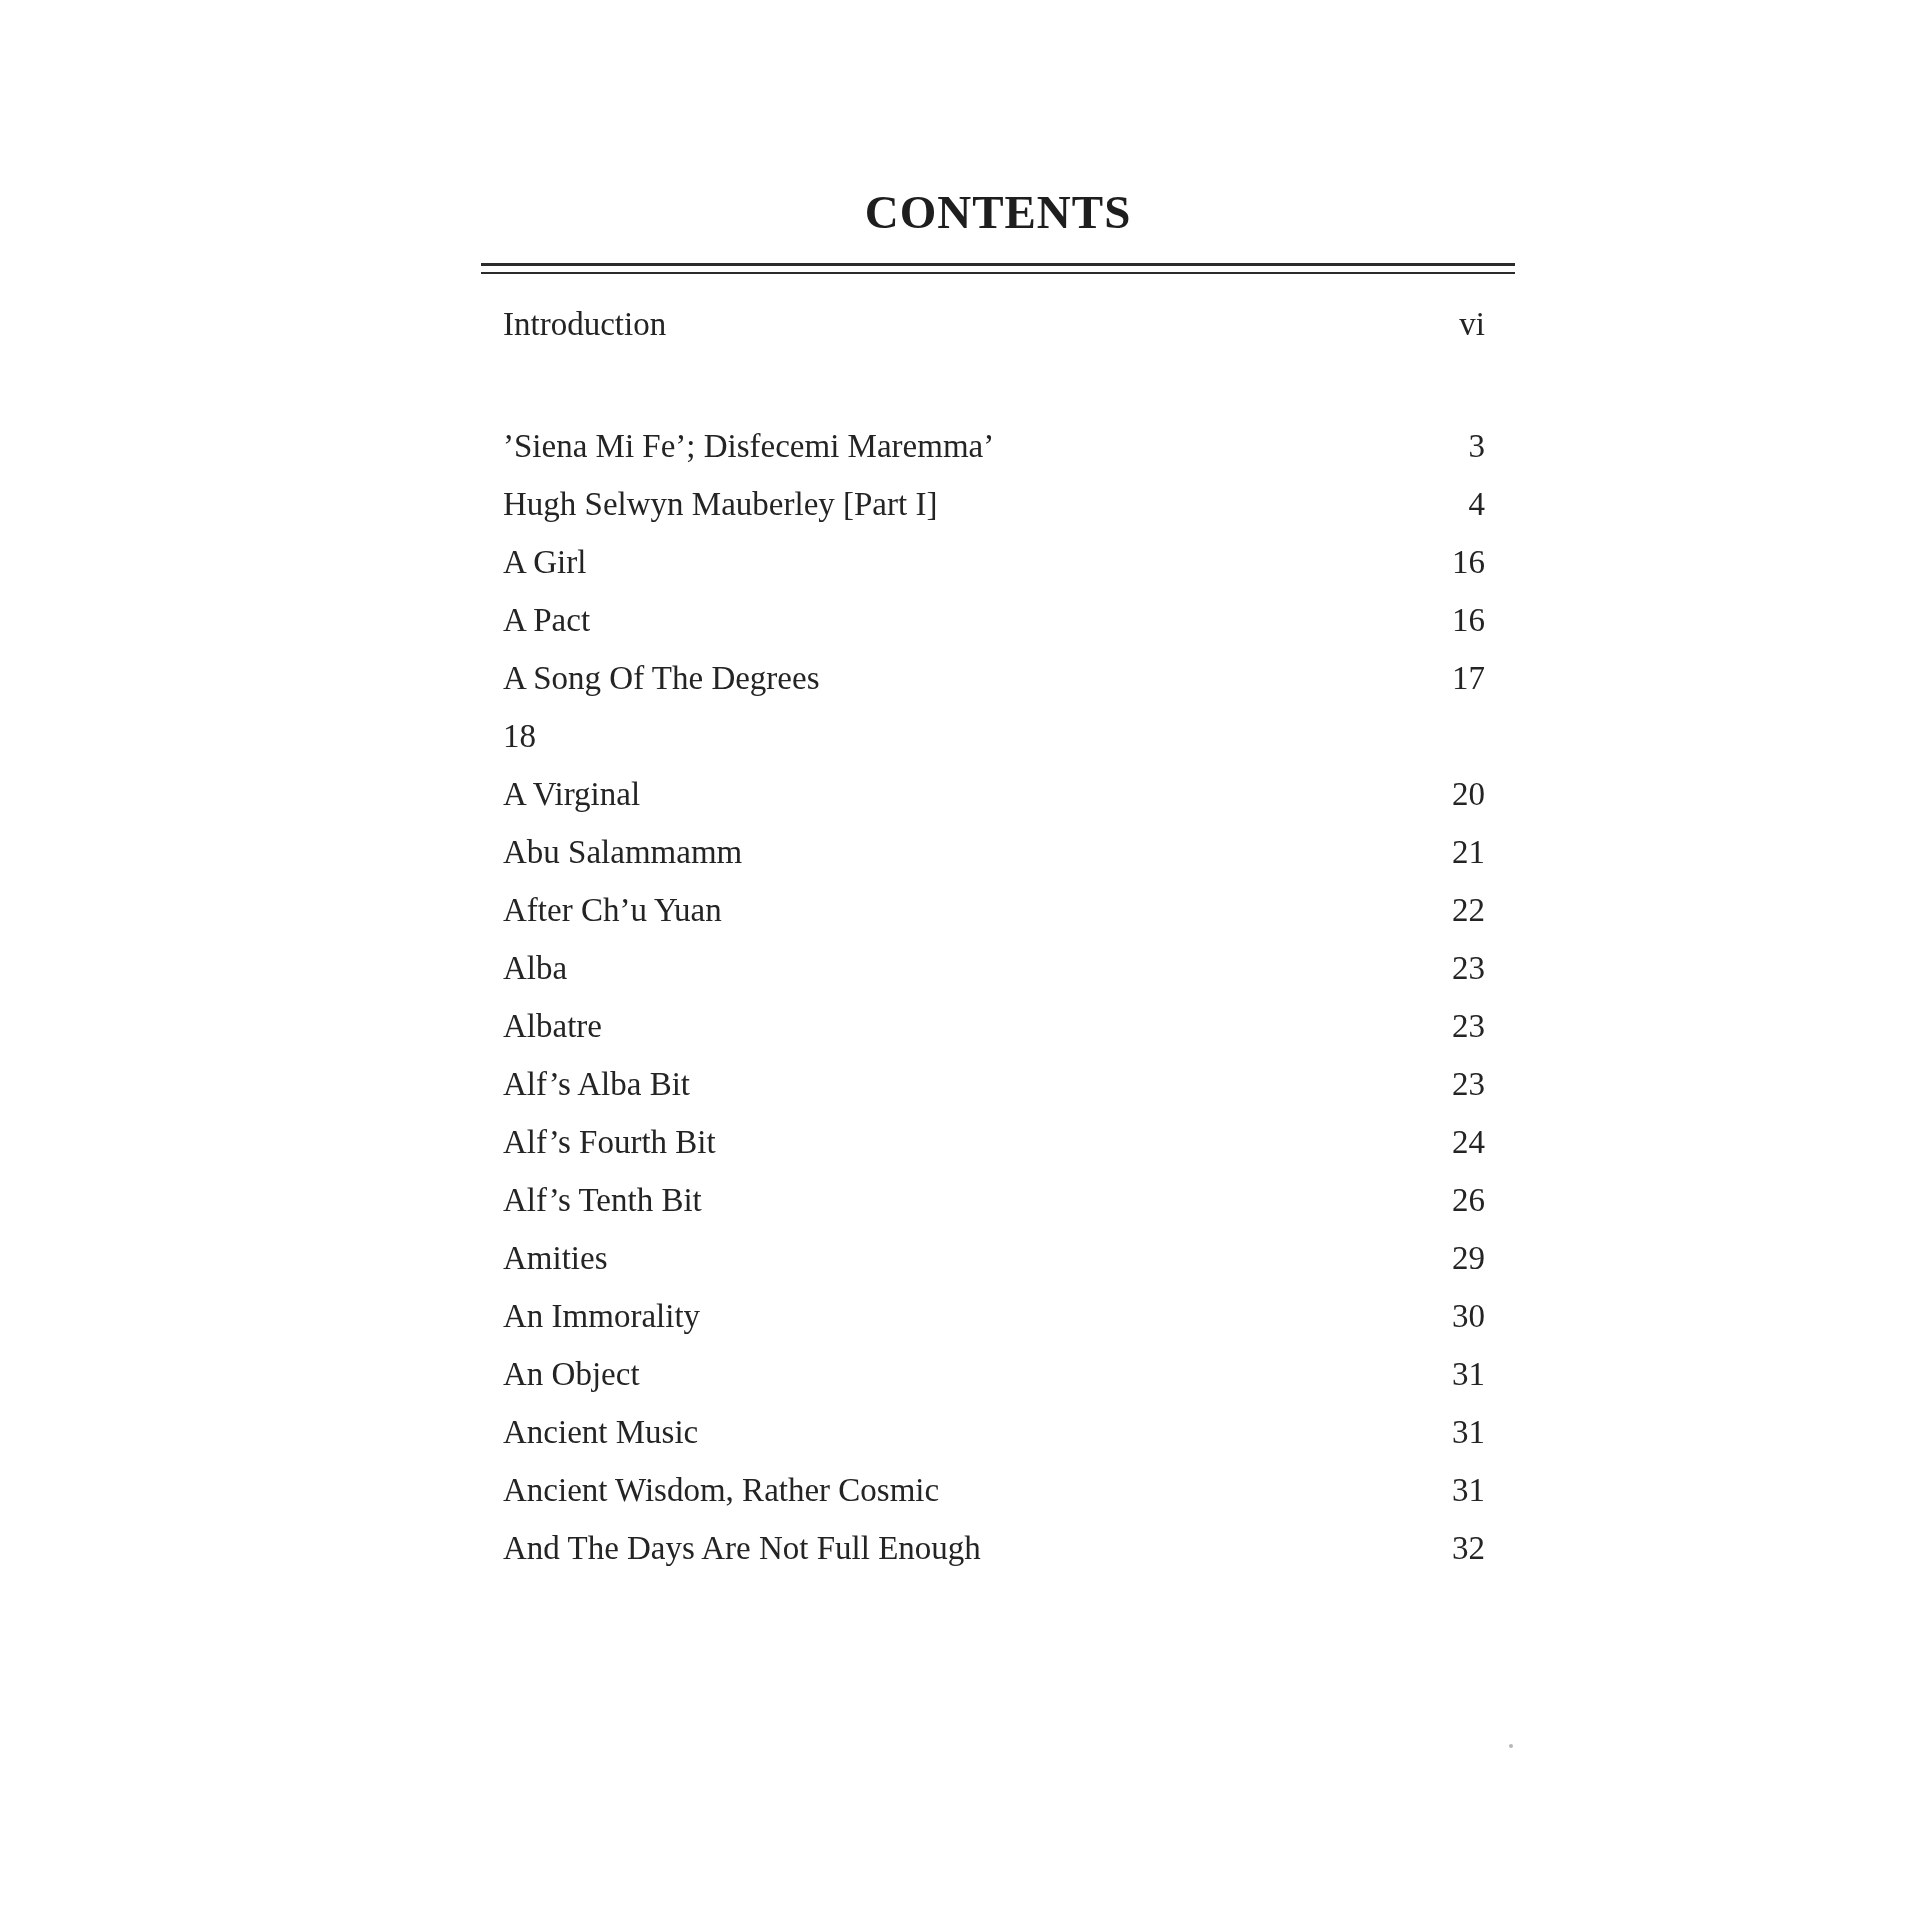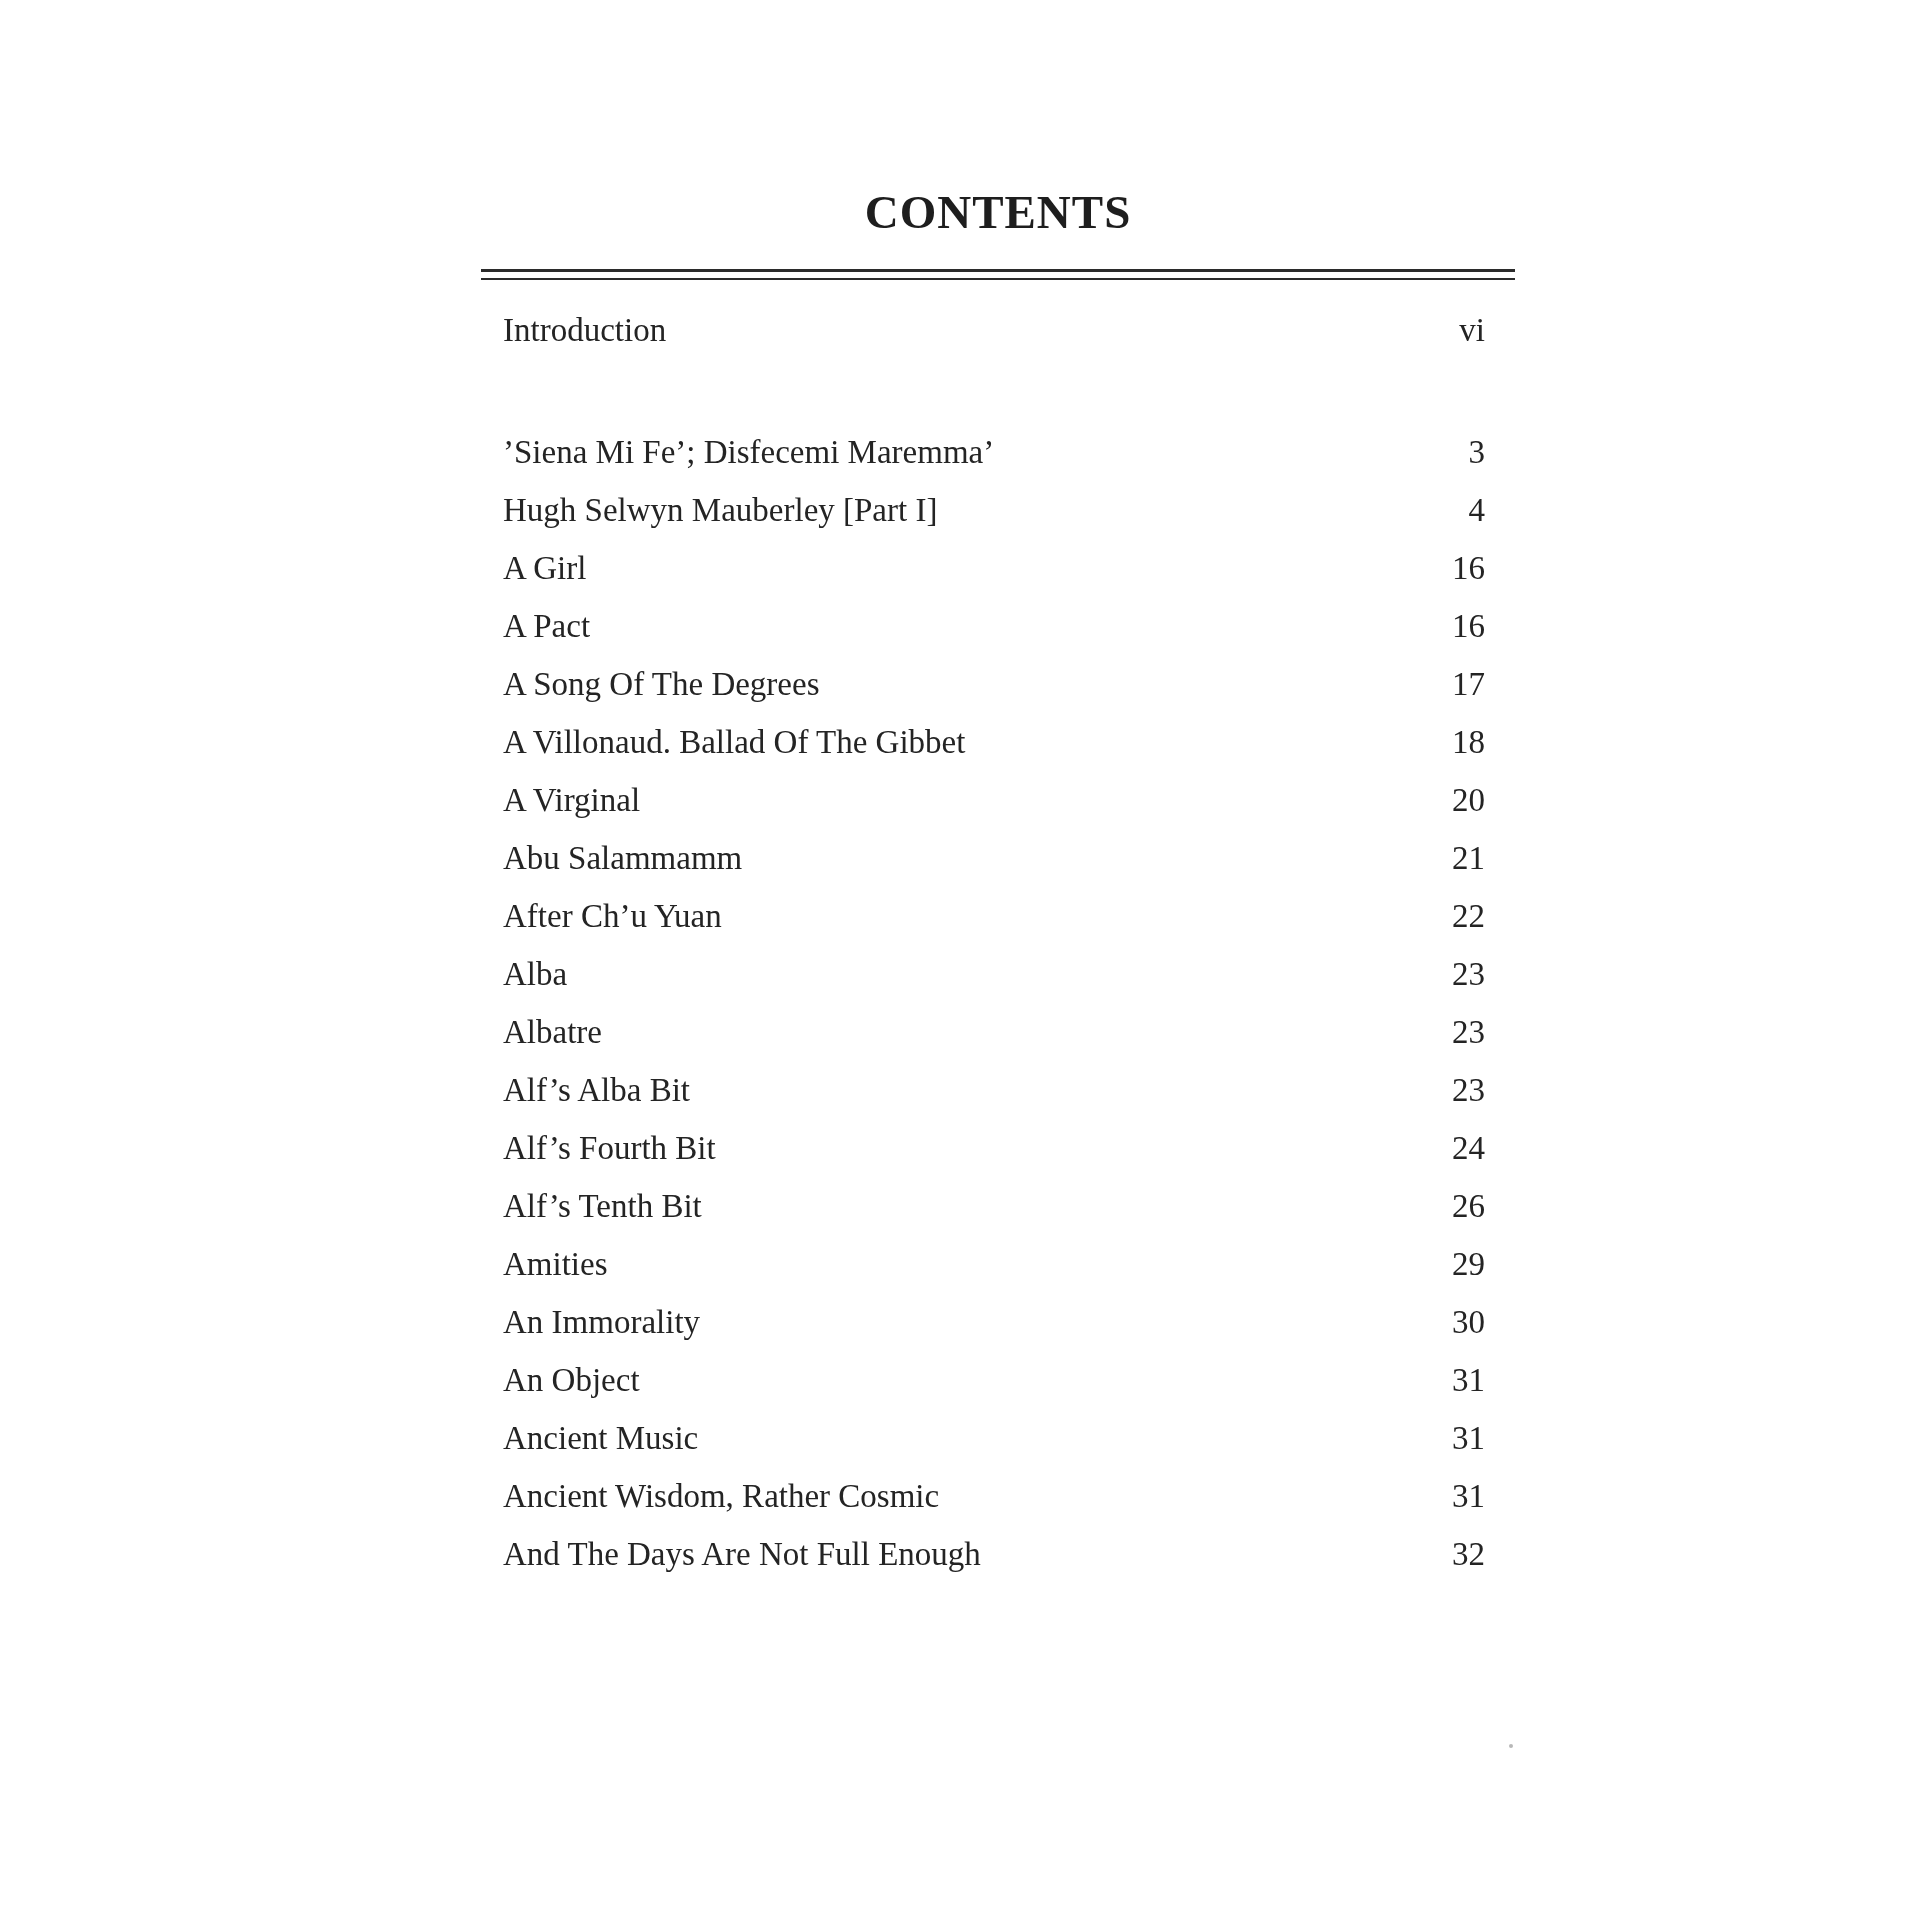--- a/index.html
+++ b/index.html
@@ -15,21 +15,21 @@
     color: #222222;
     overflow: hidden;
   }
   .page {
     position: absolute;
     left: 481px;
     top: 186px;
     width: 1034px;
   }
   h1.title {
-    margin: 0 0 30px 0;
+    margin: 0 0 24px 0;
     font-size: 47px;
     line-height: 53px;
     font-weight: 700;
     text-align: center;
     letter-spacing: 1px;
     color: #1e1e1e;
   }
   .double-rule {
     height: 6px;
     border-top: 3px solid #2b2b2b;
@@ -97,21 +97,20 @@
   </div>
         <div class="row">
     <span class="label">A Pact</span>
     <span class="pg">16</span>
   </div>
         <div class="row">
     <span class="label">A Song Of The Degrees</span>
     <span class="pg">17</span>
   </div>
         <div class="row">
-    <span class="label">A Villonaud. Ballad Of The Gibbet</span>
     <span class="pg">18</span>
   </div>
         <div class="row">
     <span class="label">A Virginal</span>
     <span class="pg">20</span>
   </div>
         <div class="row">
     <span class="label">Abu Salammamm</span>
     <span class="pg">21</span>
   </div>

